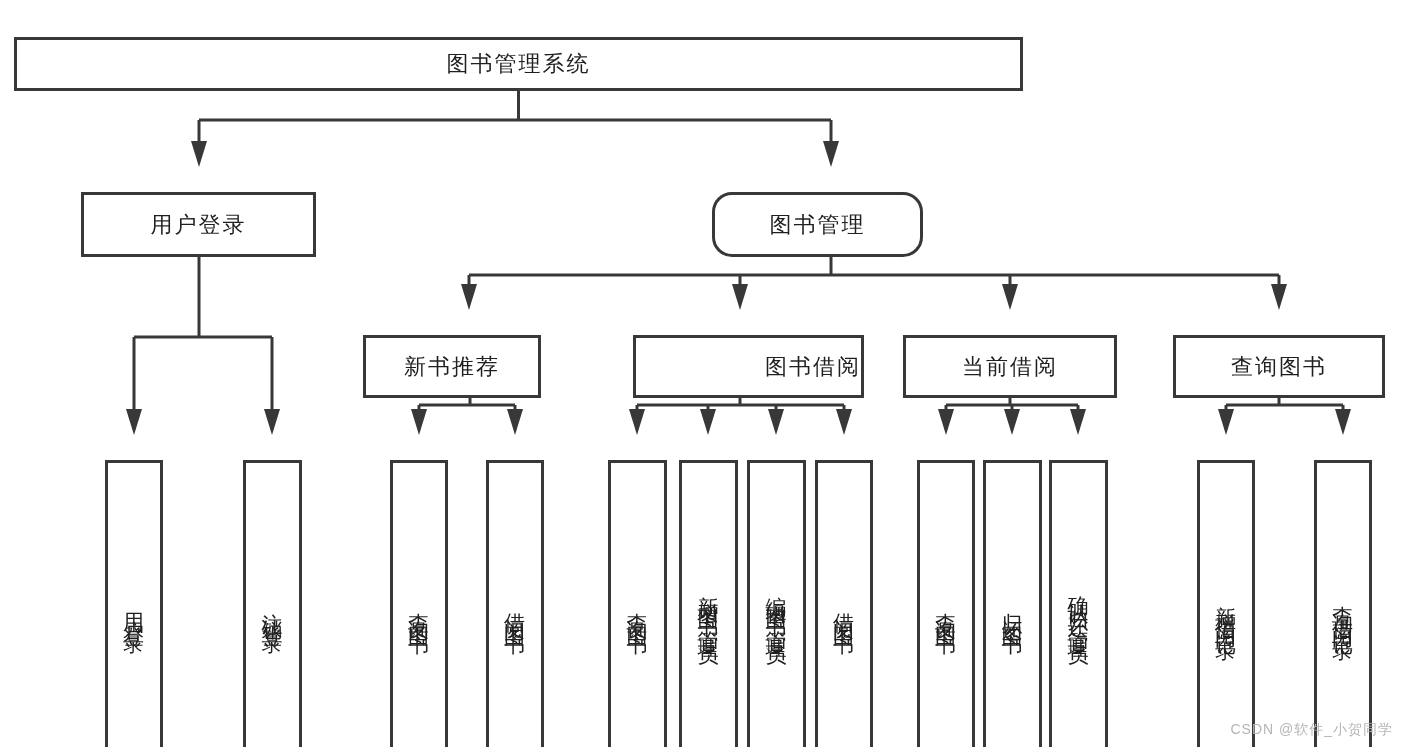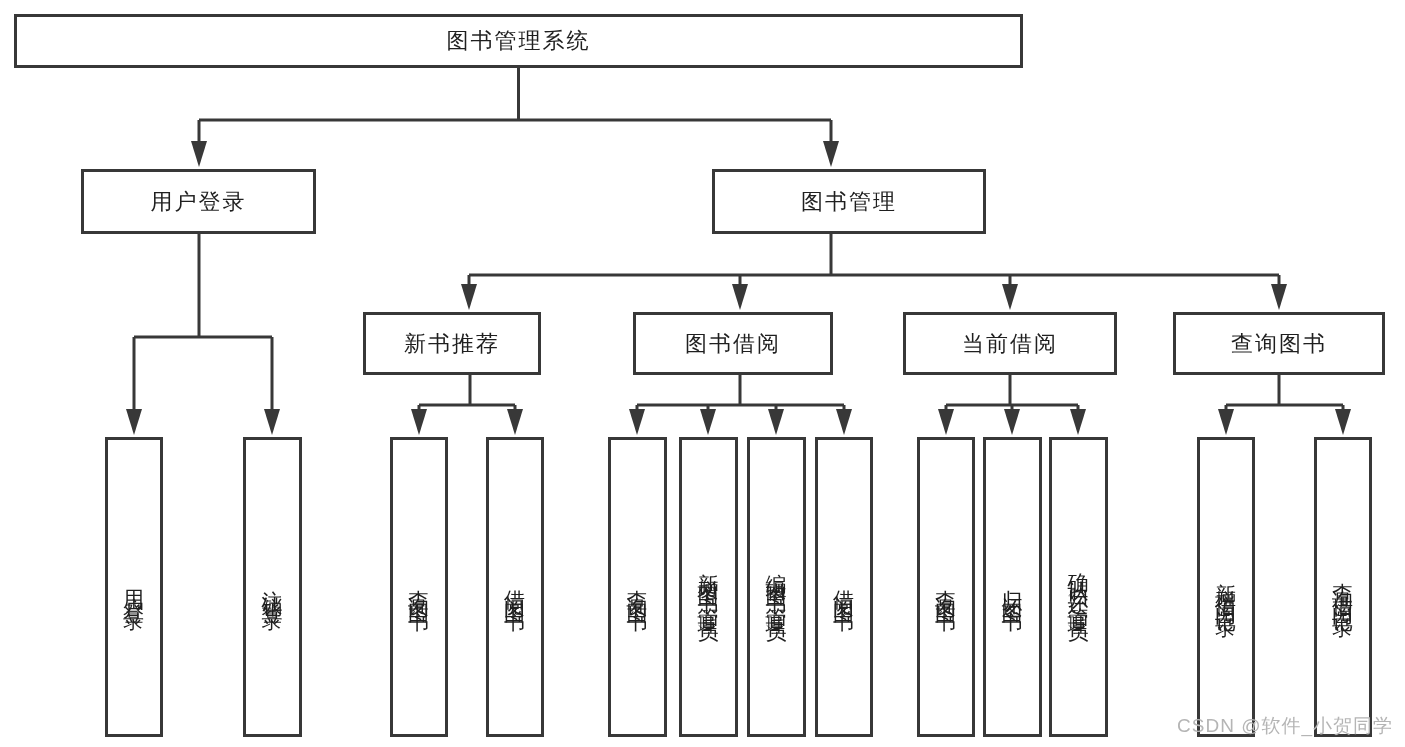--- a/index.html
+++ b/index.html
@@ -33,39 +33,40 @@
     stroke: none;
   }
   .node {
     position: absolute;
     background: var(--box-bg);
     border: 3px solid var(--line);
     display: flex;
     align-items: center;
     justify-content: center;
     color: var(--text);
+    margin-top: 23px;
   }
   .node.h span {
     font-size: 22px;
     letter-spacing: 2px;
     white-space: nowrap;
   }
   .node.v span {
     writing-mode: vertical-rl;
     text-orientation: mixed;
     font-size: 21px;
     letter-spacing: 7px;
     line-height: 1;
     white-space: nowrap;
   }
   .watermark {
     position: absolute;
     right: 12px;
     bottom: 8px;
-    font-size: 19px;
+    font-size: 14px;
     color: var(--watermark);
     letter-spacing: 1px;
     white-space: nowrap;
     margin-top: 39px;
   }
 </style>
 </head>
 <body>
 
 <div class="stage">
@@ -106,28 +107,28 @@
     <polygon points="1335,409 1351,409 1343,435"></polygon>
   </svg>
 
   <div class="node h" style="left:14px; top:14px; width:1009px; height:54px;">
     <span>图书管理系统</span>
   </div>
 
   <div class="node h" style="left:81px; top:169px; width:235px; height:65px;">
     <span>用户登录</span>
   </div>
-  <div class="node h" style="left:712px; top:169px; width:274px; height:65px;">
+  <div class="node h" style="left:712px; top:169px; width:211px; height:65px;border-radius:20px;">
     <span>图书管理</span>
   </div>
 
   <div class="node h" style="left:363px; top:312px; width:178px; height:63px;">
     <span>新书推荐</span>
   </div>
-  <div class="node h" style="left:633px; top:312px; width:200px; height:63px;">
+  <div class="node h" style="left:633px; top:312px; width:231px; height:63px;justify-content:flex-end;">
     <span>图书借阅</span>
   </div>
   <div class="node h" style="left:903px; top:312px; width:214px; height:63px;">
     <span>当前借阅</span>
   </div>
   <div class="node h" style="left:1173px; top:312px; width:212px; height:63px;">
     <span>查询图书</span>
   </div>
 
   <div class="node v" style="left:105px; top:437px; width:58px; height:300px;">

